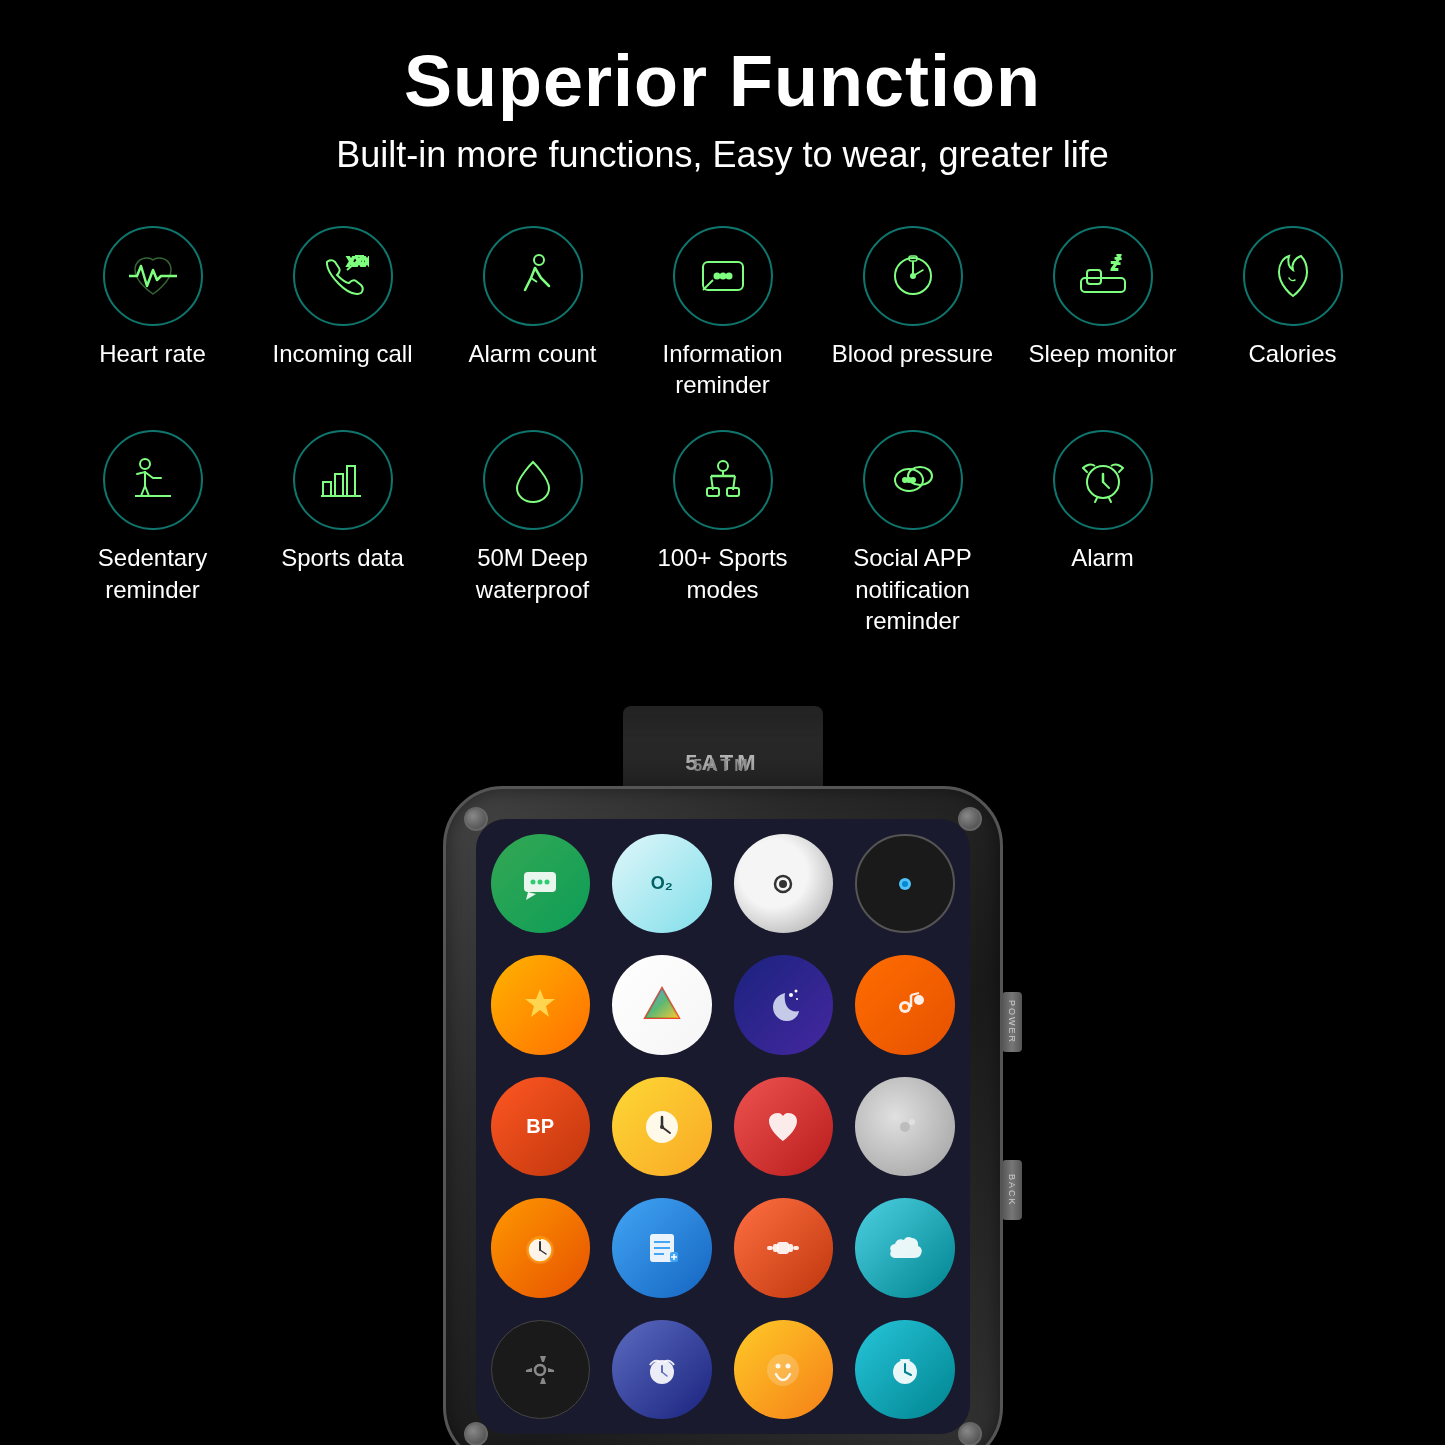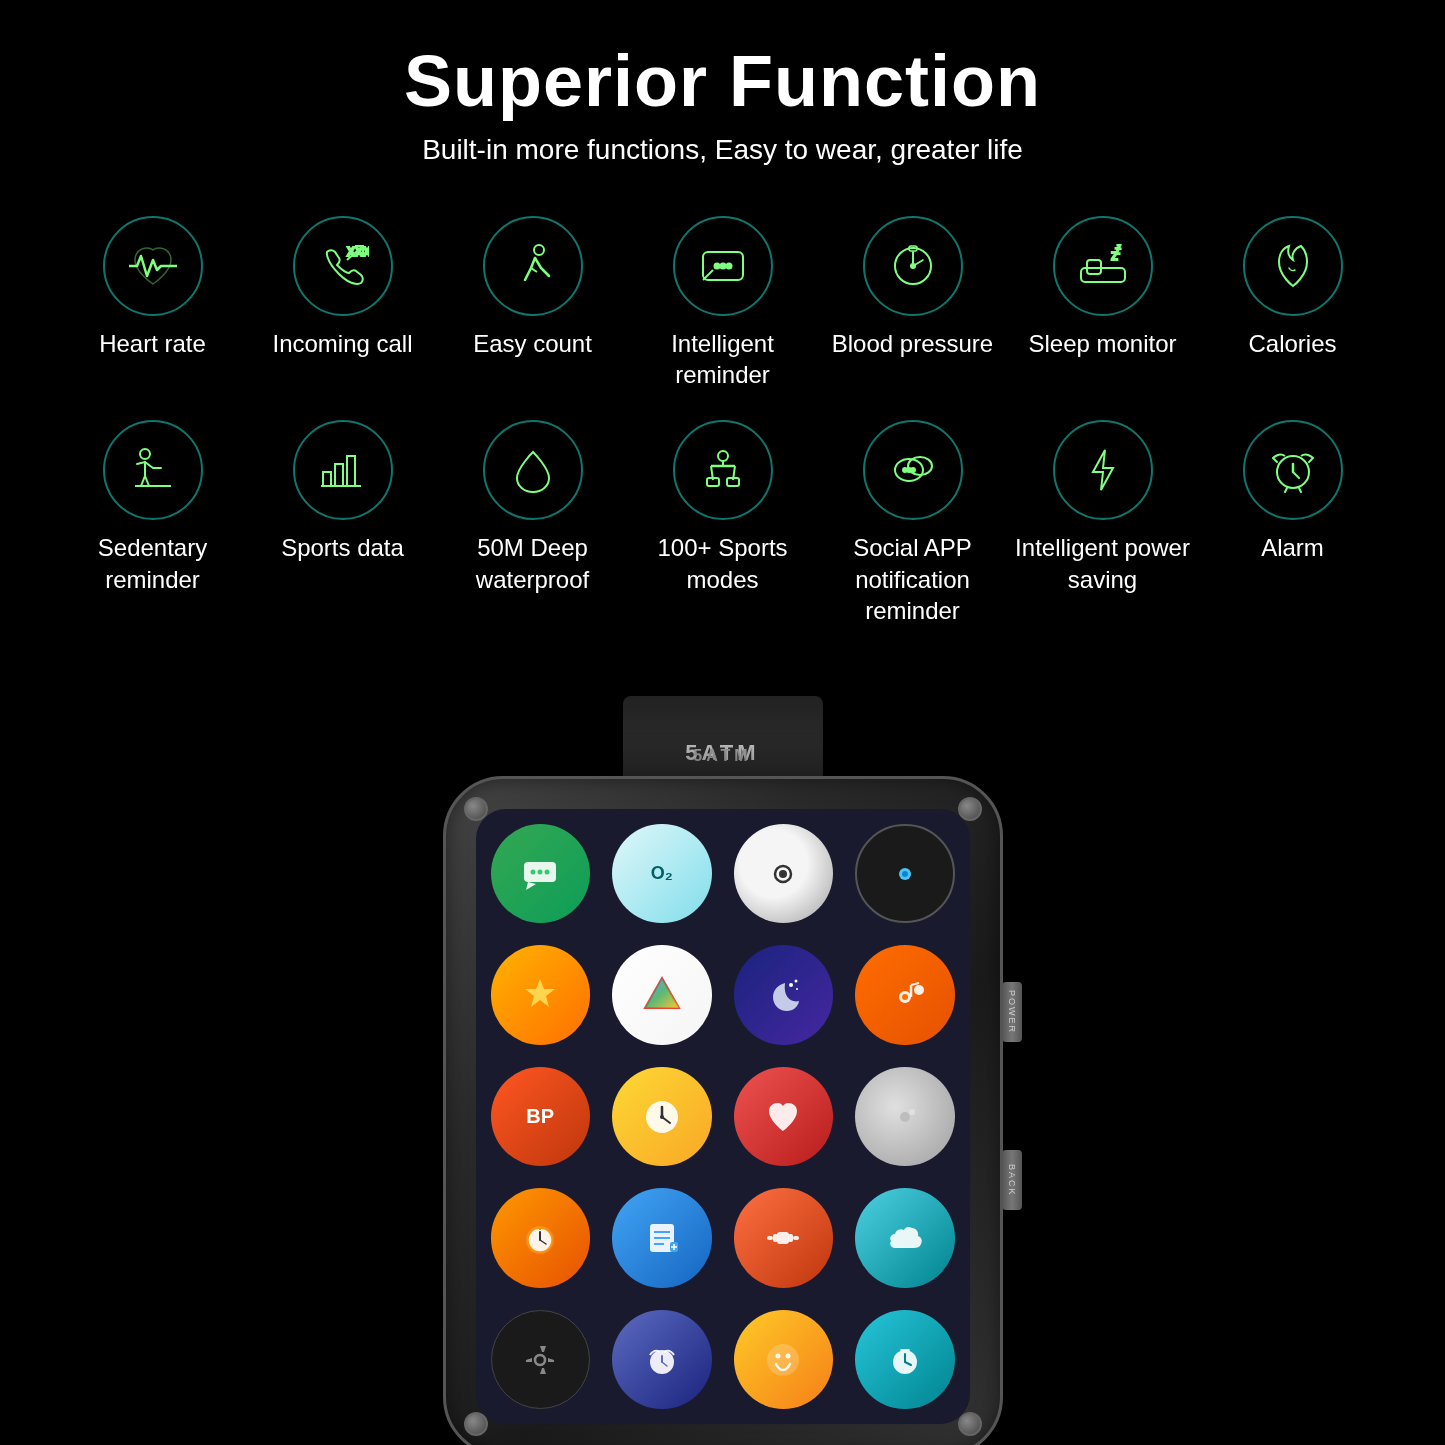--- a/index.html
+++ b/index.html
@@ -25,21 +25,21 @@
     .main-title {
       font-size: 72px;
       font-weight: 900;
       color: #fff;
       text-align: right;
       margin-bottom: 12px;
       letter-spacing: 1px;
     }
 
     .sub-title {
-      font-size: 28px;
+      font-size: 36px;
       font-weight: 400;
       color: #fff;
       text-align: center;
       margin-bottom: 50px;
     }
 
     .features-grid {
       display: grid;
       grid-template-columns: repeat(7, 1fr);
       gap: 30px 10px;
@@ -240,34 +240,34 @@
 
     <div class="feature-item">
       <div class="feature-icon-circle">
         <svg viewBox="0 0 52 52">
           <circle cx="32" cy="10" r="5" stroke="#7fff7f" stroke-width="2" fill="none"></circle>
           <path d="M28 18 L24 28 L18 40" stroke="#7fff7f" stroke-width="2.5" fill="none" stroke-linecap="round"></path>
           <path d="M28 18 L34 28 L42 36" stroke="#7fff7f" stroke-width="2.5" fill="none" stroke-linecap="round"></path>
           <path d="M24 28 L30 32" stroke="#7fff7f" stroke-width="2" fill="none"></path>
         </svg>
       </div>
-      <span class="feature-label">Easy count</span>
+      <span class="feature-label">Alarm count</span>
     </div>
 
     <div class="feature-item">
       <div class="feature-icon-circle">
         <svg viewBox="0 0 52 52">
           <rect x="6" y="12" width="40" height="28" rx="5" stroke="#7fff7f" stroke-width="2" fill="none"></rect>
           <path d="M6 40 L16 30" stroke="#7fff7f" stroke-width="2" fill="none"></path>
           <circle cx="20" cy="26" r="2.5" fill="#7fff7f"></circle>
           <circle cx="26" cy="26" r="2.5" fill="#7fff7f"></circle>
           <circle cx="32" cy="26" r="2.5" fill="#7fff7f"></circle>
         </svg>
       </div>
-      <span class="feature-label">Intelligent reminder</span>
+      <span class="feature-label">Information reminder</span>
     </div>
 
     <div class="feature-item">
       <div class="feature-icon-circle">
         <svg viewBox="0 0 52 52">
           <circle cx="26" cy="26" r="18" stroke="#7fff7f" stroke-width="2" fill="none"></circle>
           <circle cx="26" cy="26" r="2" fill="#7fff7f"></circle>
           <line x1="26" y1="24" x2="26" y2="12" stroke="#7fff7f" stroke-width="2" stroke-linecap="round"></line>
           <line x1="26" y1="26" x2="36" y2="20" stroke="#7fff7f" stroke-width="1.5" stroke-linecap="round"></line>
           <rect x="22" y="6" width="8" height="5" rx="2" stroke="#7fff7f" stroke-width="1.5" fill="none"></rect>
@@ -355,28 +355,20 @@
           <ellipse cx="22" cy="26" rx="14" ry="11" stroke="#7fff7f" stroke-width="2" fill="none"></ellipse>
           <ellipse cx="33" cy="22" rx="12" ry="9" stroke="#7fff7f" stroke-width="2" fill="none"></ellipse>
           <circle cx="18" cy="26" r="2" fill="#7fff7f"></circle>
           <circle cx="22" cy="26" r="2" fill="#7fff7f"></circle>
           <circle cx="26" cy="26" r="2" fill="#7fff7f"></circle>
         </svg>
       </div>
       <span class="feature-label">Social APP notification reminder</span>
     </div>
 
-    <div class="feature-item">
-      <div class="feature-icon-circle">
-        <svg viewBox="0 0 52 52">
-          <polygon points="28,6 16,28 26,28 24,46 36,24 26,24" stroke="#7fff7f" stroke-width="2" fill="none"></polygon>
-        </svg>
-      </div>
-      <span class="feature-label">Intelligent power saving</span>
-    </div>
 
     <div class="feature-item">
       <div class="feature-icon-circle">
         <svg viewBox="0 0 52 52">
           <circle cx="26" cy="28" r="16" stroke="#7fff7f" stroke-width="2" fill="none"></circle>
           <line x1="26" y1="20" x2="26" y2="28" stroke="#7fff7f" stroke-width="2.5" stroke-linecap="round"></line>
           <line x1="26" y1="28" x2="32" y2="34" stroke="#7fff7f" stroke-width="2" stroke-linecap="round"></line>
           <path d="M10 18 L6 14" stroke="#7fff7f" stroke-width="2" stroke-linecap="round"></path>
           <path d="M42 18 L46 14" stroke="#7fff7f" stroke-width="2" stroke-linecap="round"></path>
           <path d="M6 14 C6 14 12 8 18 12" stroke="#7fff7f" stroke-width="2" fill="none"></path>

